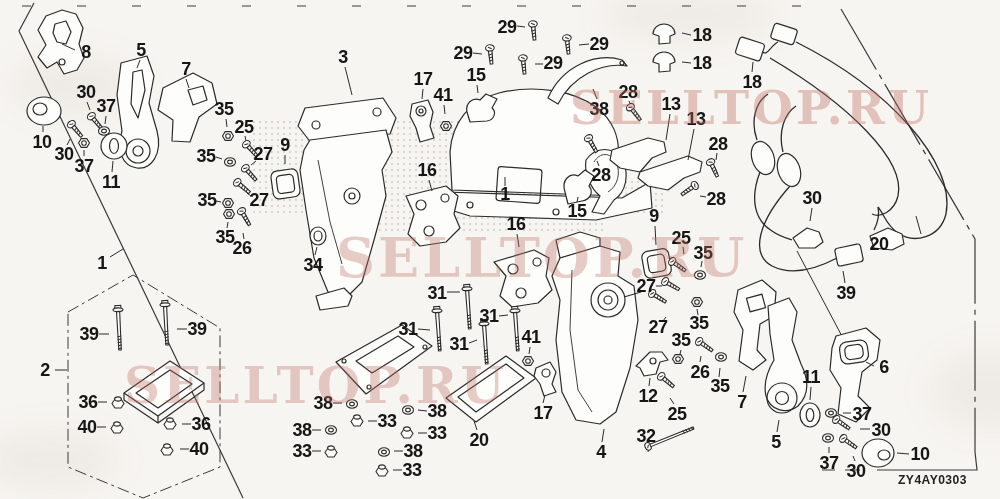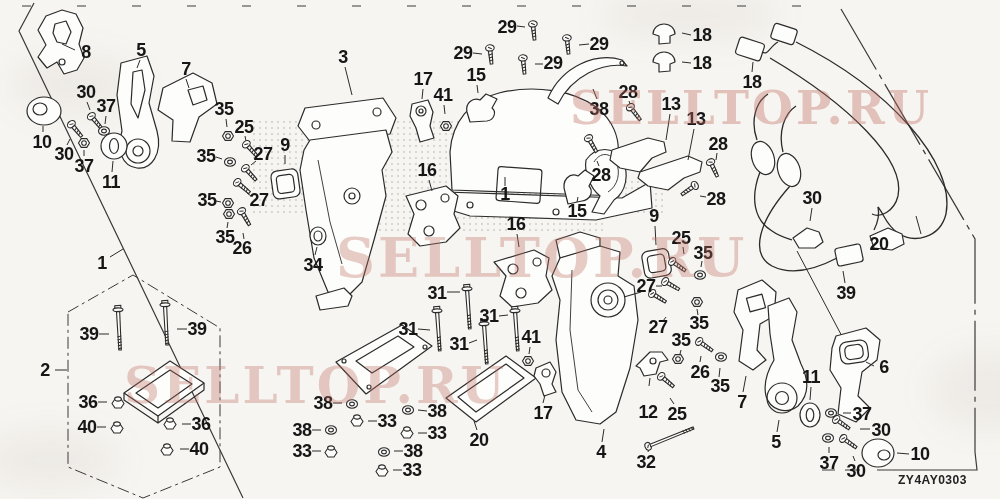--- a/index.html
+++ b/index.html
@@ -672,23 +672,23 @@
       <div class="plabel" style="left: 879px; top: 244px;">20</div>
       <div class="plabel" style="left: 846px; top: 293px;">39</div>
       <div class="plabel" style="left: 681px; top: 238px;">25</div>
       <div class="plabel" style="left: 703px; top: 253px;">35</div>
       <div class="plabel" style="left: 646px; top: 286px;">27</div>
       <div class="plabel" style="left: 658px; top: 327px;">27</div>
       <div class="plabel" style="left: 699px; top: 323px;">35</div>
       <div class="plabel" style="left: 681px; top: 340px;">35</div>
       <div class="plabel" style="left: 700px; top: 372px;">26</div>
       <div class="plabel" style="left: 720px; top: 386px;">35</div>
-      <div class="plabel" style="left: 648px; top: 412px;">12</div>
+      <div class="plabel" style="left: 648px; top: 396px;">12</div>
       <div class="plabel" style="left: 677px; top: 414px;">25</div>
-      <div class="plabel" style="left: 646px; top: 462px;">32</div>
+      <div class="plabel" style="left: 646px; top: 436px;">32</div>
       <div class="plabel" style="left: 601px; top: 452px;">4</div>
       <div class="plabel" style="left: 742px; top: 402px;">7</div>
       <div class="plabel" style="left: 776px; top: 442px;">5</div>
       <div class="plabel" style="left: 811px; top: 377px;">11</div>
       <div class="plabel" style="left: 884px; top: 367px;">6</div>
       <div class="plabel" style="left: 862px; top: 414px;">37</div>
       <div class="plabel" style="left: 881px; top: 430px;">30</div>
       <div class="plabel" style="left: 829px; top: 463px;">37</div>
       <div class="plabel" style="left: 856px; top: 471px;">30</div>
       <div class="plabel" style="left: 920px; top: 454px;">10</div>

